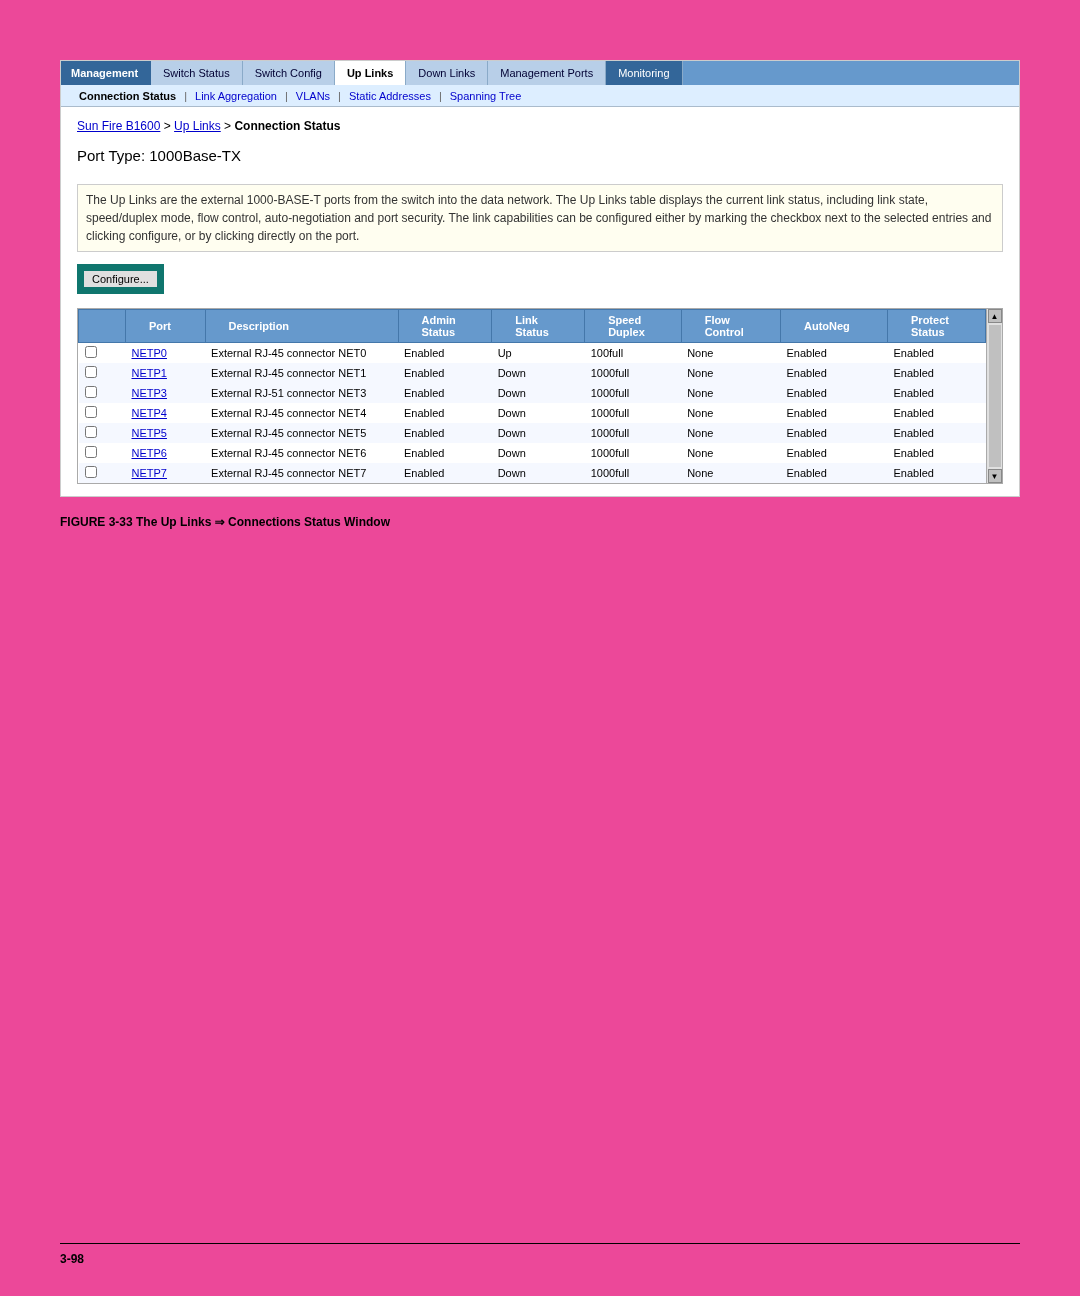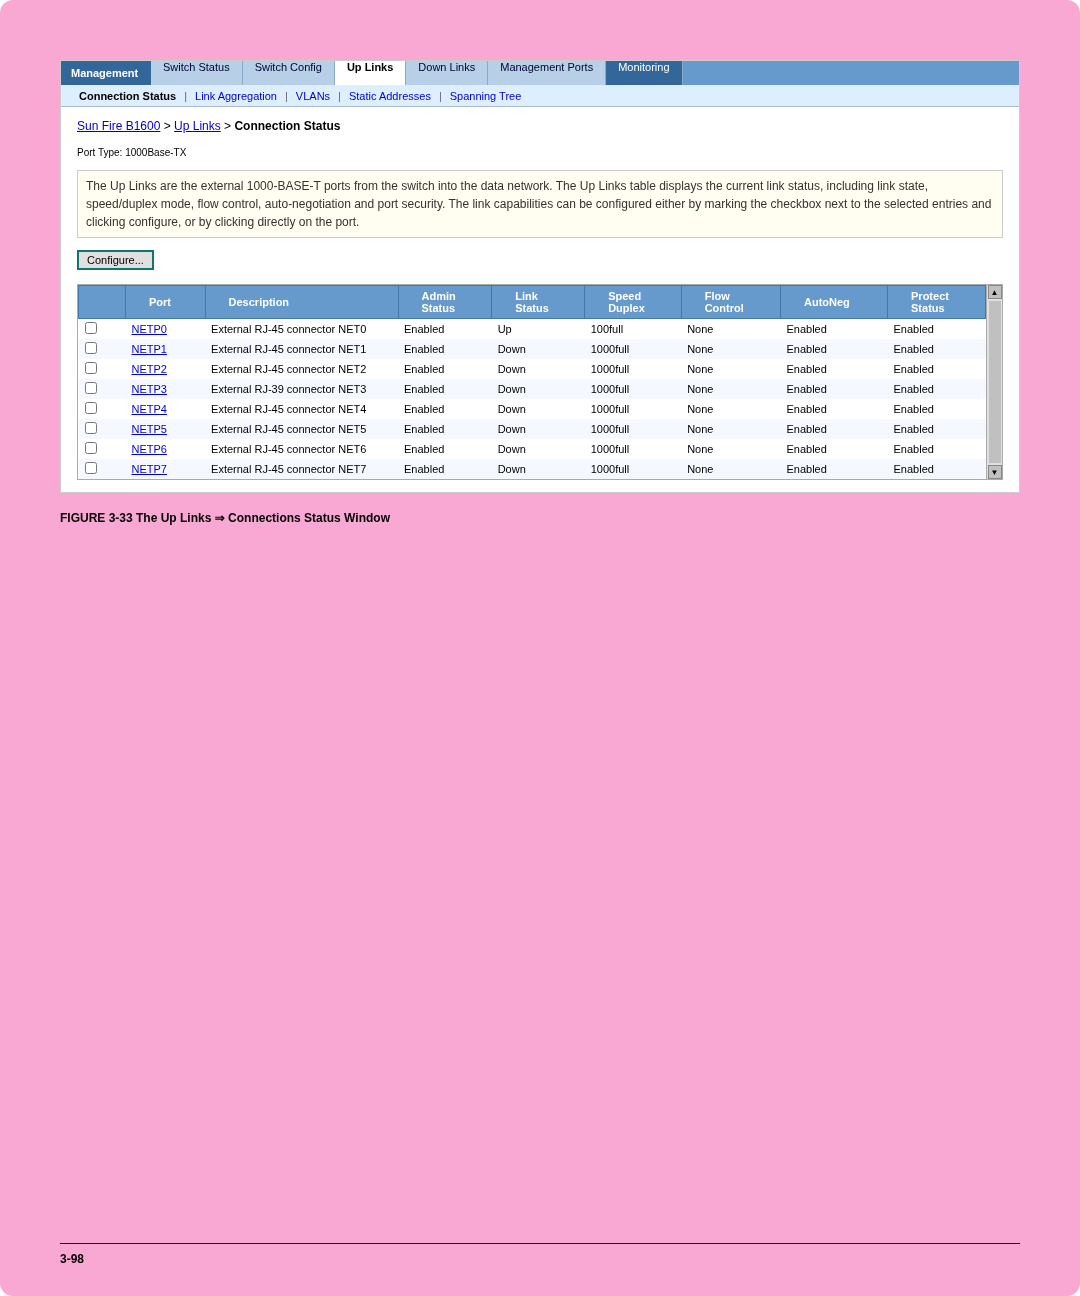--- a/index.html
+++ b/index.html
@@ -8,23 +8,22 @@
       font-family: Arial, Helvetica, sans-serif;
       font-size: 13px;
       color: #000000;
       width: 1080px;
       min-height: 1296px;
     }
 
     .page-container {
       width: 1080px;
       min-height: 1296px;
-      background: #f9a8d4;
+      background: #ec4899;
       padding: 60px 60px 40px 60px;
-      border-radius: 13px;
     }
 
     .figure-box {
       border: 1px solid #cccccc;
       background: #f0f0f0;
       padding: 0;
       margin-bottom: 18px;
     }
 
     
@@ -48,20 +47,21 @@
 
     .top-nav-tabs {
       display: flex;
       align-items: stretch;
       flex: 1;
     }
 
     .nav-tab {
       padding: 0 12px;
       display: flex;
+      align-items: center;
       font-size: 11px;
       color: #000033;
       background: #b8cfe8;
       cursor: pointer;
       border-right: 1px solid #8aaac8;
       white-space: nowrap;
     }
 
     .nav-tab.active {
       background: #ffffff;
@@ -114,37 +114,37 @@
       color: #000000;
       margin-bottom: 14px;
     }
 
     .breadcrumb a {
       color: #0000cc;
       text-decoration: underline;
     }
 
     .port-type-label {
-      font-size: 10px;
-      color: #000000;
-      margin-bottom: 12px;
+      font-size: 15px;
+      color: #000000;
+      margin-bottom: 20px;
     }
 
     .description-text {
       font-size: 12px;
       color: #333333;
       line-height: 1.5;
       margin-bottom: 12px;
       border: 1px solid #cccccc;
       padding: 6px 8px;
       background: #fffef0;
     }
 
     .configure-btn {
-      border: 2px solid #0f766e;
+      border: 7px solid #0f766e;
       background: #e0e0e0;
       font-size: 11px;
       padding: 2px 8px;
       cursor: pointer;
       margin-bottom: 14px;
     }
 
     
     .ports-table {
       width: 100%;
@@ -378,43 +378,28 @@
         <a style="color:#0000cc;text-decoration:underline;cursor:pointer;">NETP1</a>
       </td>
       <td>External RJ-45 connector NET1</td>
       <td>Enabled</td>
       <td>Down</td>
       <td>1000full</td>
       <td>None</td>
       <td>Enabled</td>
       <td>Enabled</td>
     </tr>
-              <tr style="background: rgb(255, 255, 255);">
-      <td class="checkbox-cell">
-        <input type="checkbox" style="width: 12px; height: 12px;">
-      </td>
-      <td>
-        <a style="color:#0000cc;text-decoration:underline;cursor:pointer;">NETP2</a>
-      </td>
-      <td>External RJ-45 connector NET2</td>
-      <td>Enabled</td>
-      <td>Down</td>
-      <td>1000full</td>
-      <td>None</td>
-      <td>Enabled</td>
-      <td>Enabled</td>
-    </tr>
               <tr style="background: rgb(245, 248, 255);">
       <td class="checkbox-cell">
         <input type="checkbox" style="width: 12px; height: 12px;">
       </td>
       <td>
         <a style="color:#0000cc;text-decoration:underline;cursor:pointer;">NETP3</a>
       </td>
-      <td>External RJ-39 connector NET3</td>
+      <td>External RJ-51 connector NET3</td>
       <td>Enabled</td>
       <td>Down</td>
       <td>1000full</td>
       <td>None</td>
       <td>Enabled</td>
       <td>Enabled</td>
     </tr>
               <tr style="background: rgb(255, 255, 255);">
       <td class="checkbox-cell">
         <input type="checkbox" style="width: 12px; height: 12px;">

